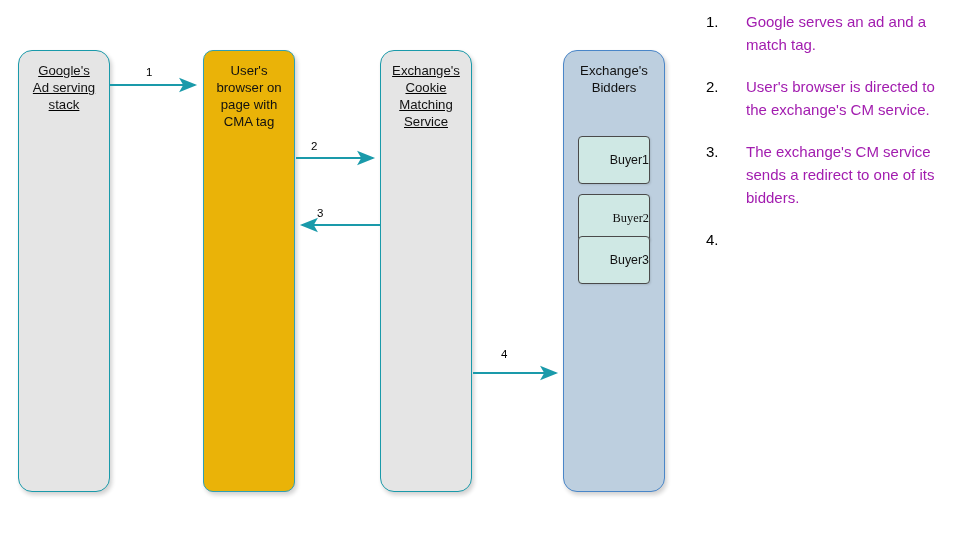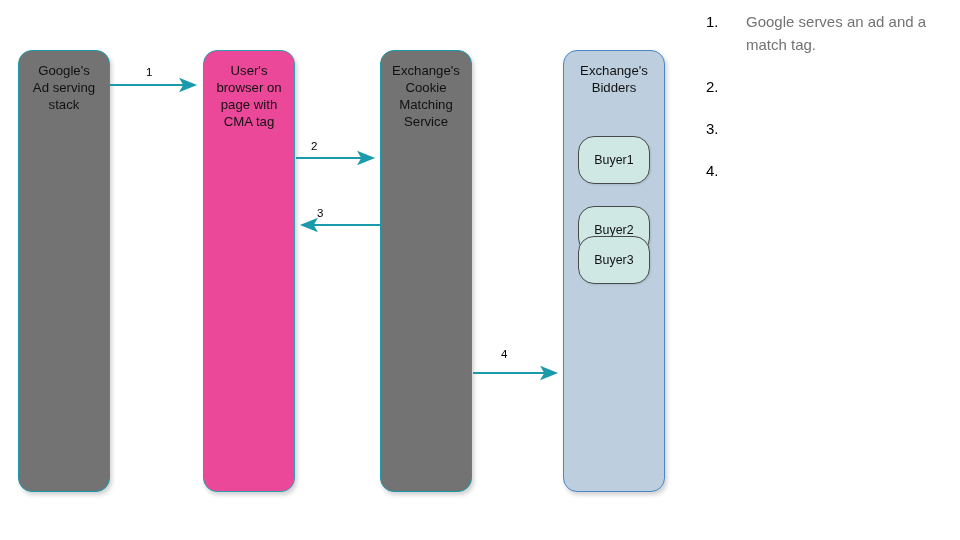--- a/index.html
+++ b/index.html
@@ -36,49 +36,49 @@
   .node .node-label {
     display: block;
     width: 100%;
     text-align: center;
     font-size: 13.2px;
     line-height: 17px;
     padding-top: 11px;
     white-space: pre-line;
     color: #111111;
   }
-  .node.green { background: #737373; border-color: #1a9aaa; }
-  .node.blue  { background: #ec4899; border-color: #2f9fb5; }
+  .node.green { background: #e5e5e5; border-color: #1a9aaa; text-decoration: underline; }
+  .node.blue  { background: #eab308; border-color: #2f9fb5; border-radius: 10px; }
   .node.bidders { background: #bdcfdf; border-color: #4a86c8; }
 
   
   #node-google   { left: 18px;  top: 50px; width: 92px;  height: 442px; }
   #node-browser  { left: 203px; top: 50px; width: 92px;  height: 442px; }
   #node-cms      { left: 380px; top: 50px; width: 92px;  height: 442px; }
   #node-bidders  { left: 563px; top: 50px; width: 102px; height: 442px; }
 
   
   .buyer {
     position: absolute;
     box-sizing: border-box;
     width: 72px;
     height: 48px;
     left: 578px;
     border: 1px solid #4a4a4a;
-    border-radius: 16px;
+    border-radius: 4px;
     background: #cfe8e4;
     display: flex;
     align-items: center;
-    justify-content: center;
+    justify-content: flex-end;
     font-size: 12.4px;
     color: #111111;
     box-shadow: 1px 1px 2px rgba(0,0,0,0.10);
   }
   #buyer-1 { top: 136px; }
-  #buyer-2 { top: 206px; }
+  #buyer-2 { top: 194px; font-family: Liberation Serif, serif; }
   #buyer-3 { top: 236px; }
   #buyer-n { top: 386px; }
 
   
   .arrow-layer {
     position: absolute;
     left: 0; top: 0;
     width: 960px;
     height: 540px;
     pointer-events: none;
@@ -110,21 +110,21 @@
     width: 40px;
     flex: 0 0 40px;
     font-size: 15px;
     line-height: 23px;
     color: #000000;
   }
   .step-text {
     flex: 1 1 auto;
     font-size: 15px;
     line-height: 23px;
-    color: #737373;
+    color: #a21caf;
   }
 </style>
 </head>
 <body>
 
 <div id="canvas">
 
   <div class="node green" id="node-google">
     <span class="node-label">Google's
 Ad serving
@@ -192,22 +192,24 @@
   <span class="arrow-num" id="num-3">3</span>
   <span class="arrow-num" id="num-4">4</span>
 
   <ol id="steps" style="list-style:none;margin:0;padding:0;">
     <li class="step">
       <span class="step-num">1.</span>
       <span class="step-text">Google serves an ad and a match tag.</span>
     </li>
     <li class="step">
       <span class="step-num">2.</span>
+      <span class="step-text">User's browser is directed to the exchange's CM service.</span>
     </li>
     <li class="step">
       <span class="step-num">3.</span>
+      <span class="step-text">The exchange's CM service sends a redirect to one of its bidders.</span>
     </li>
     <li class="step">
       <span class="step-num">4.</span>
     </li>
   </ol>
 
 </div>
 
 </body></html>

